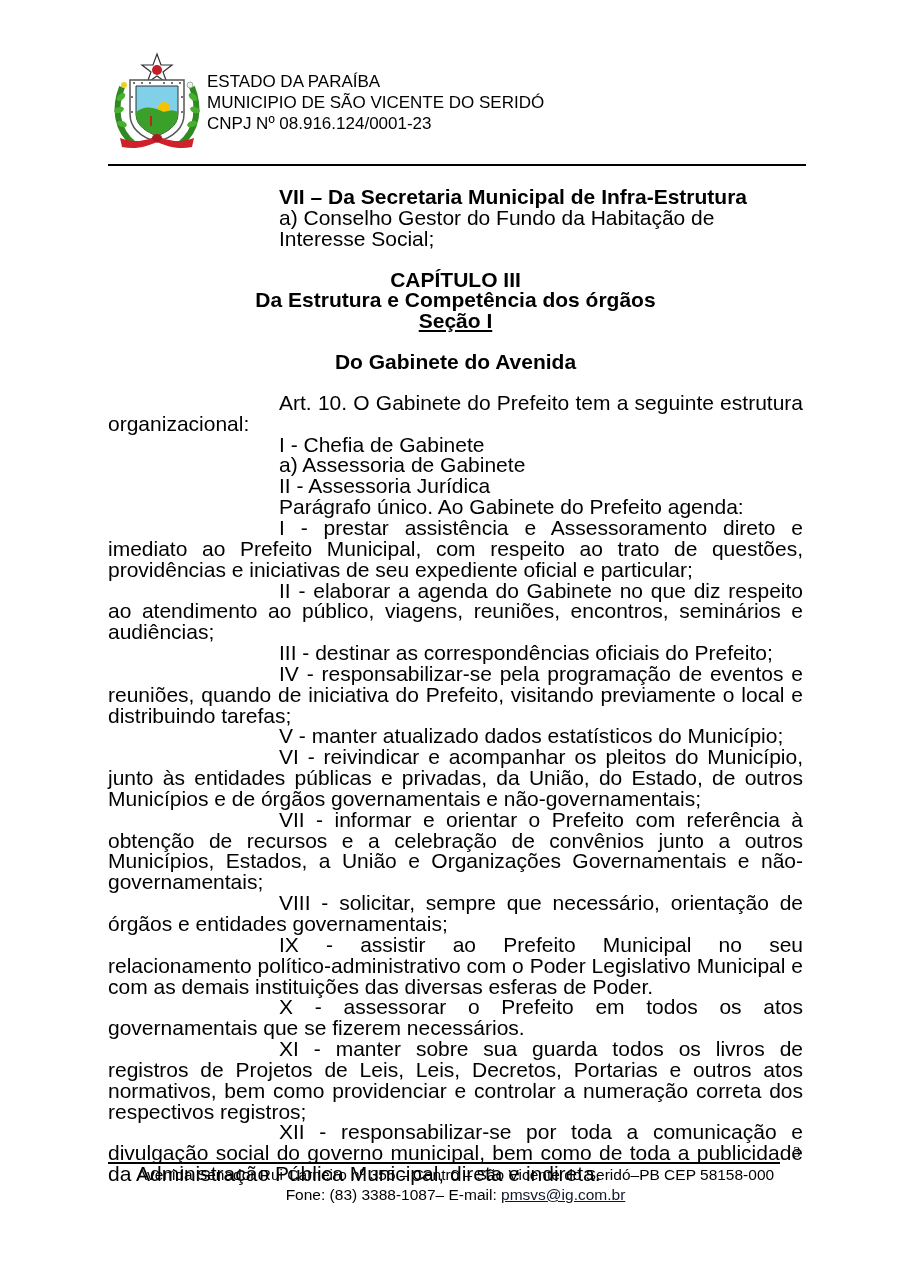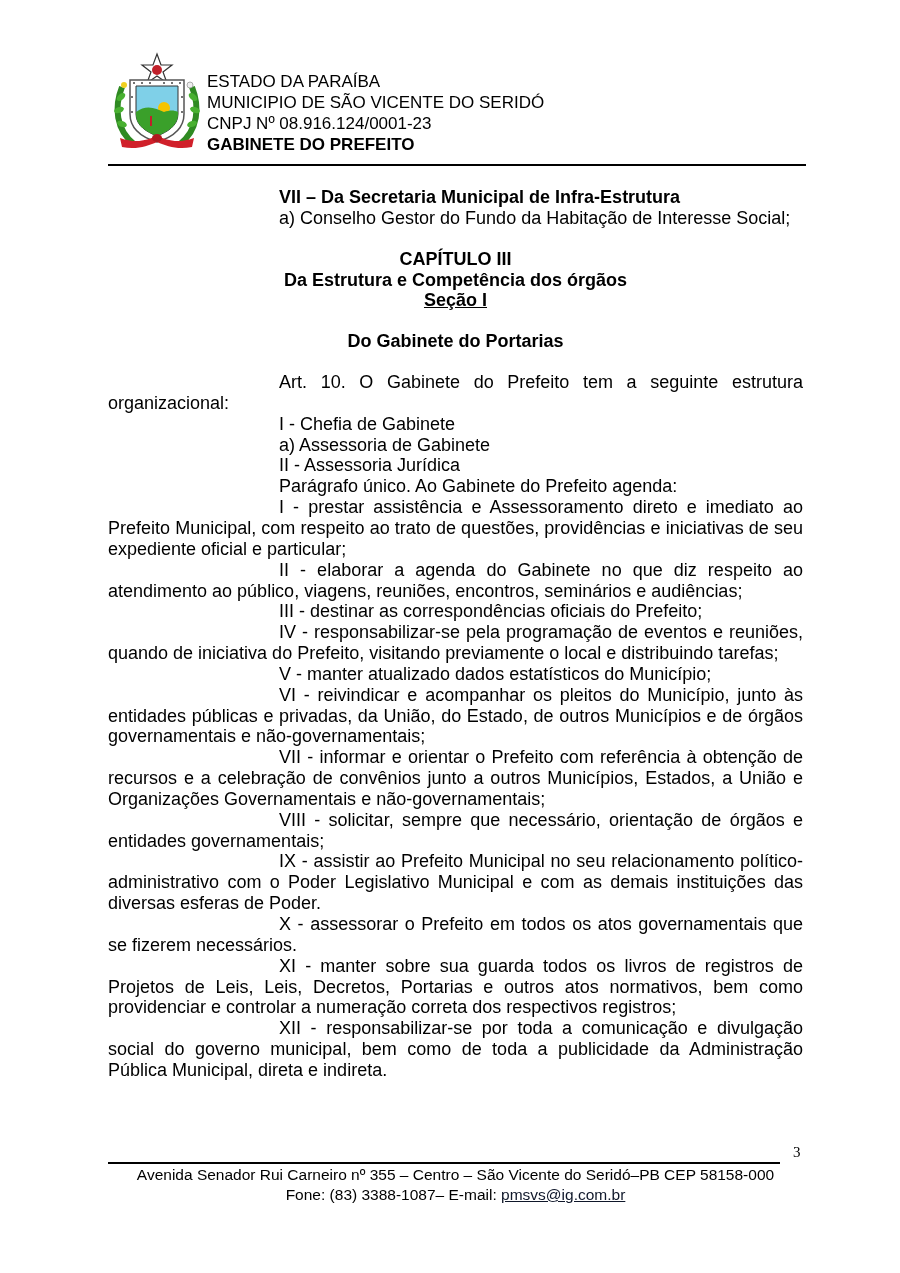--- a/index.html
+++ b/index.html
@@ -9,21 +9,21 @@
 
   
   .header { position: absolute; left: 108px; top: 40px; width: 698px; height: 115px; }
   .crest { position: absolute; left: 4px; top: 0px; width: 90px; height: 100px; }
   .header-lines { position: absolute; left: 99px; top: 19px; font-size: 17px; line-height: 21px; }
   .header-lines div { white-space: nowrap; }
   .header-lines .bold { font-weight: bold; }
   .header-rule { position: absolute; left: 108px; top: 152px; width: 698px; height: 2px; background: #000; }
 
   
-  .body-text { position: absolute; left: 108px; top: 175px; width: 695px; font-size: 18px; line-height: 20.85px; }
+  .body-text { position: absolute; left: 108px; top: 175px; width: 695px; font-size: 21px; line-height: 20.85px; }
   .indent-block { padding-left: 171px; }
   .b { font-weight: bold; }
   .center { text-align: center; }
   .u { text-decoration: underline; text-align: right; }
   .p { text-indent: 171px; text-align: justify; margin: 0; }
   .line { margin: 0; }
 
   
   .page-number { position: absolute; left: 793px; top: 1132px; font-family: "Liberation Serif", serif; font-size: 15px; }
   .footer-rule { position: absolute; left: 108px; top: 1150px; width: 672px; height: 2px; background: #000; }
@@ -79,40 +79,39 @@
         </g>
 
         <path d="M8,86 C25,92 35,88 45,84 C55,88 65,92 82,86 L80,95 C65,98 55,94 45,90 C35,94 25,98 10,95 Z" fill="#d0202a"></path>
         <ellipse cx="45" cy="86" rx="5" ry="4" fill="#b01820"></ellipse>
       </svg>
     </div>
     <div class="header-lines">
       <div>ESTADO DA PARAÍBA</div>
       <div>MUNICIPIO DE SÃO VICENTE DO SERIDÓ</div>
       <div>CNPJ Nº 08.916.124/0001-23</div>
-      <div class="bold">GABINETE DO PREFEITO</div>
     </div>
   </div>
   <div class="header-rule"></div>
 
   <div class="body-text">
     <div class="indent-block">
       <p class="line b">VII – Da Secretaria Municipal de Infra-Estrutura</p>
       <p class="line">a) Conselho Gestor do Fundo da Habitação de Interesse Social;</p>
     </div>
 
     <div style="height:20px"></div>
 
     <p class="line b center" style="padding-left:0;">CAPÍTULO III</p>
     <p class="line b center">Da Estrutura e Competência dos órgãos</p>
     <p class="line b center"><span class="u">Seção I</span></p>
 
     <div style="height:20px"></div>
 
-    <p class="line b center">Do Gabinete do Portarias</p>
+    <p class="line b center">Do Gabinete do Avenida</p>
 
     <div style="height:20px"></div>
 
     <p class="p" style="text-align-last:left;">Art. 10. O Gabinete do Prefeito tem a seguinte estrutura organizacional:</p>
 
     <div class="indent-block">
       <p class="line">I - Chefia de Gabinete</p>
       <p class="line">a) Assessoria de Gabinete</p>
       <p class="line">II - Assessoria Jurídica</p>
       <p class="line">Parágrafo único. Ao Gabinete do Prefeito agenda:</p>

